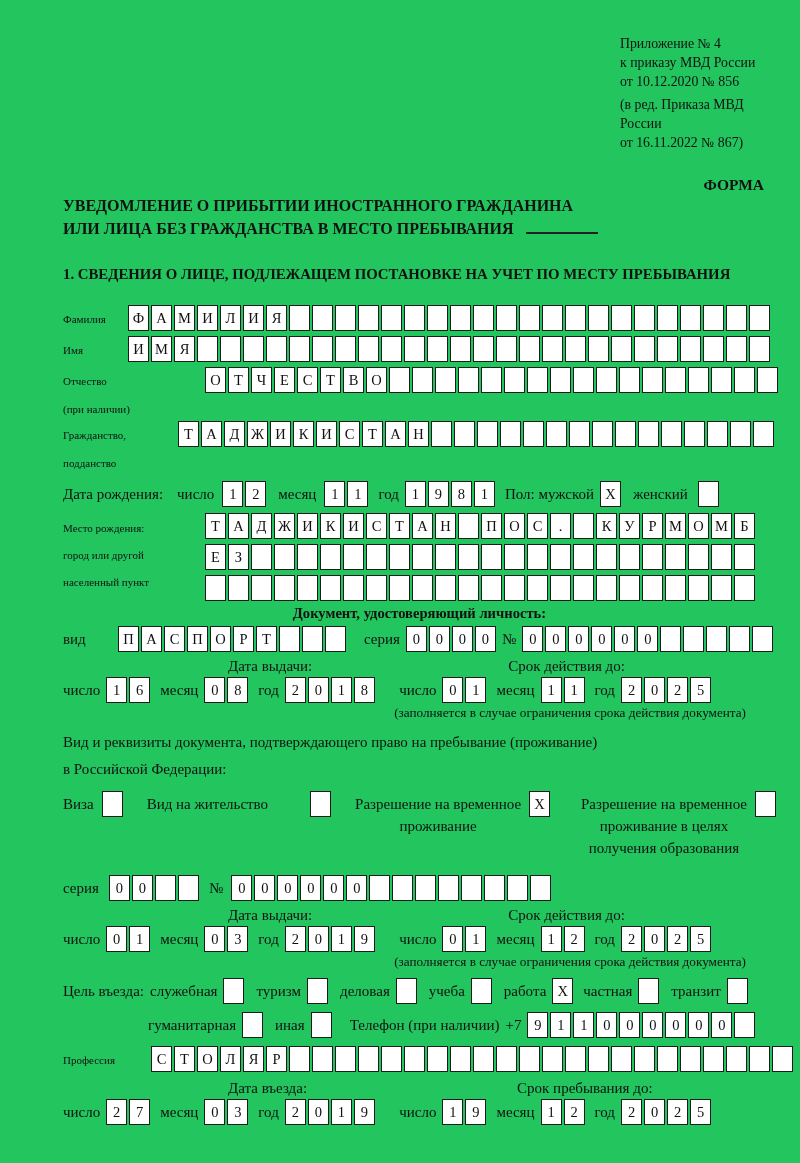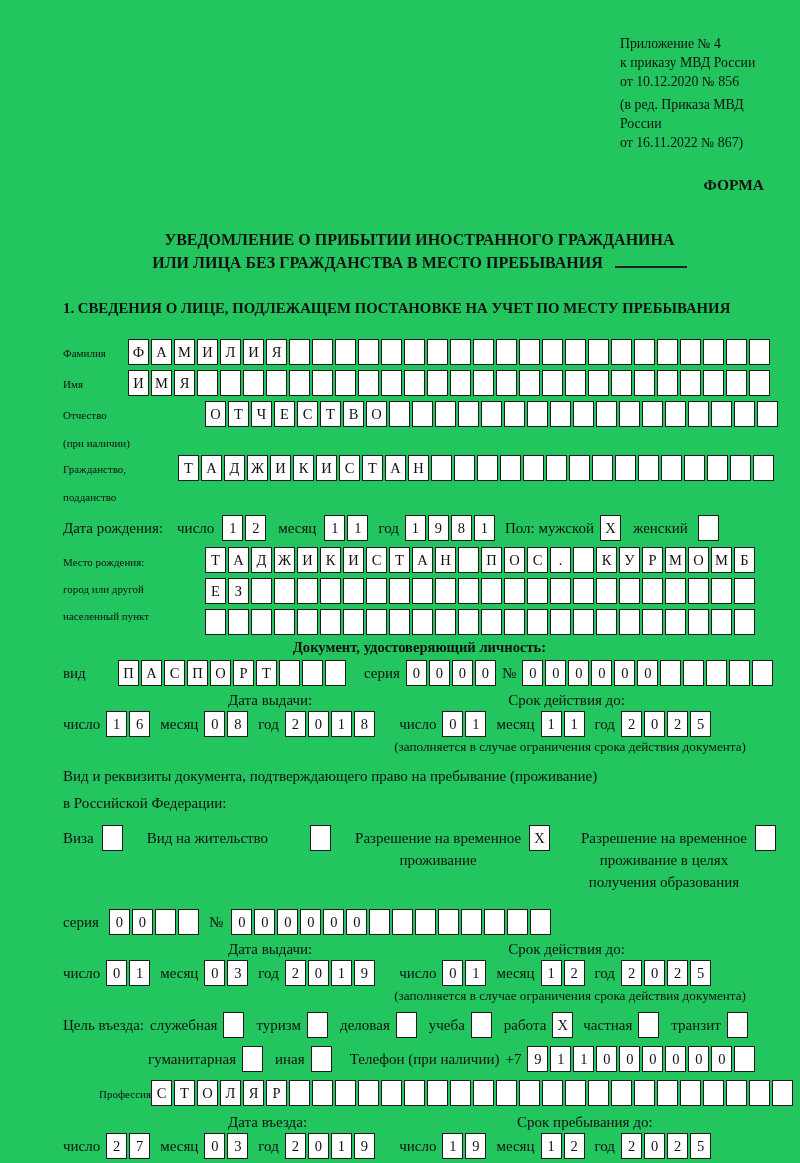--- a/index.html
+++ b/index.html
@@ -10,21 +10,21 @@
     background:#22c55e;
     box-sizing:border-box;
     padding:34px 24px 16px 63px;
     font-family:"Liberation Serif","DejaVu Serif",serif;
     color:#111;
     overflow:hidden;
   }
   .appendix{margin-left:557px;font-size:13.8px;line-height:19px;}
   .appendix .edition{margin-top:4px;}
   .form-label{margin-top:24px;text-align:right;padding-right:12px;font-weight:bold;font-size:15.5px;}
-  .title{margin-top:34px;text-align:center;font-weight:bold;font-size:16px;line-height:23px;}
+  .title{margin-top:0;font-weight:bold;font-size:16px;line-height:23px;}
   .blank-line{display:inline-block;width:72px;border-bottom:2px solid #222;height:14px;margin-left:12px;}
   .sec-heading{margin-top:26px;margin-bottom:22px;font-weight:bold;font-size:14.8px;}
   .frow{display:flex;align-items:flex-start;margin-bottom:5px;}
   .flabel{flex:none;font-size:11px;line-height:20px;padding-top:4px;}
   .flabel .l2{margin-top:8px;}
   .cells{display:flex;gap:2px;flex:none;}
   .cell{
     box-sizing:border-box;flex:none;
     width:21px;height:26px;
     border:1.8px solid #1c1c1c;
@@ -595,21 +595,21 @@
         <span class="cell">0</span>
         <span class="cell">0</span>
         <span class="cell">0</span>
         <span class="cell">0</span>
         <span class="cell">0</span>
         <span class="cell"></span>
       </span>
   </div>
 
   <div class="frow" style="margin-bottom:8px;">
-    <div class="flabel w115" style="width:88px;text-align:right;">Профессия</div>
+    <div class="flabel w115" style="width:88px;">Профессия</div>
     <div class="cells">
         <span class="cell">С</span>
         <span class="cell">Т</span>
         <span class="cell">О</span>
         <span class="cell">Л</span>
         <span class="cell">Я</span>
         <span class="cell">Р</span>
         <span class="cell"></span>
         <span class="cell"></span>
         <span class="cell"></span>

